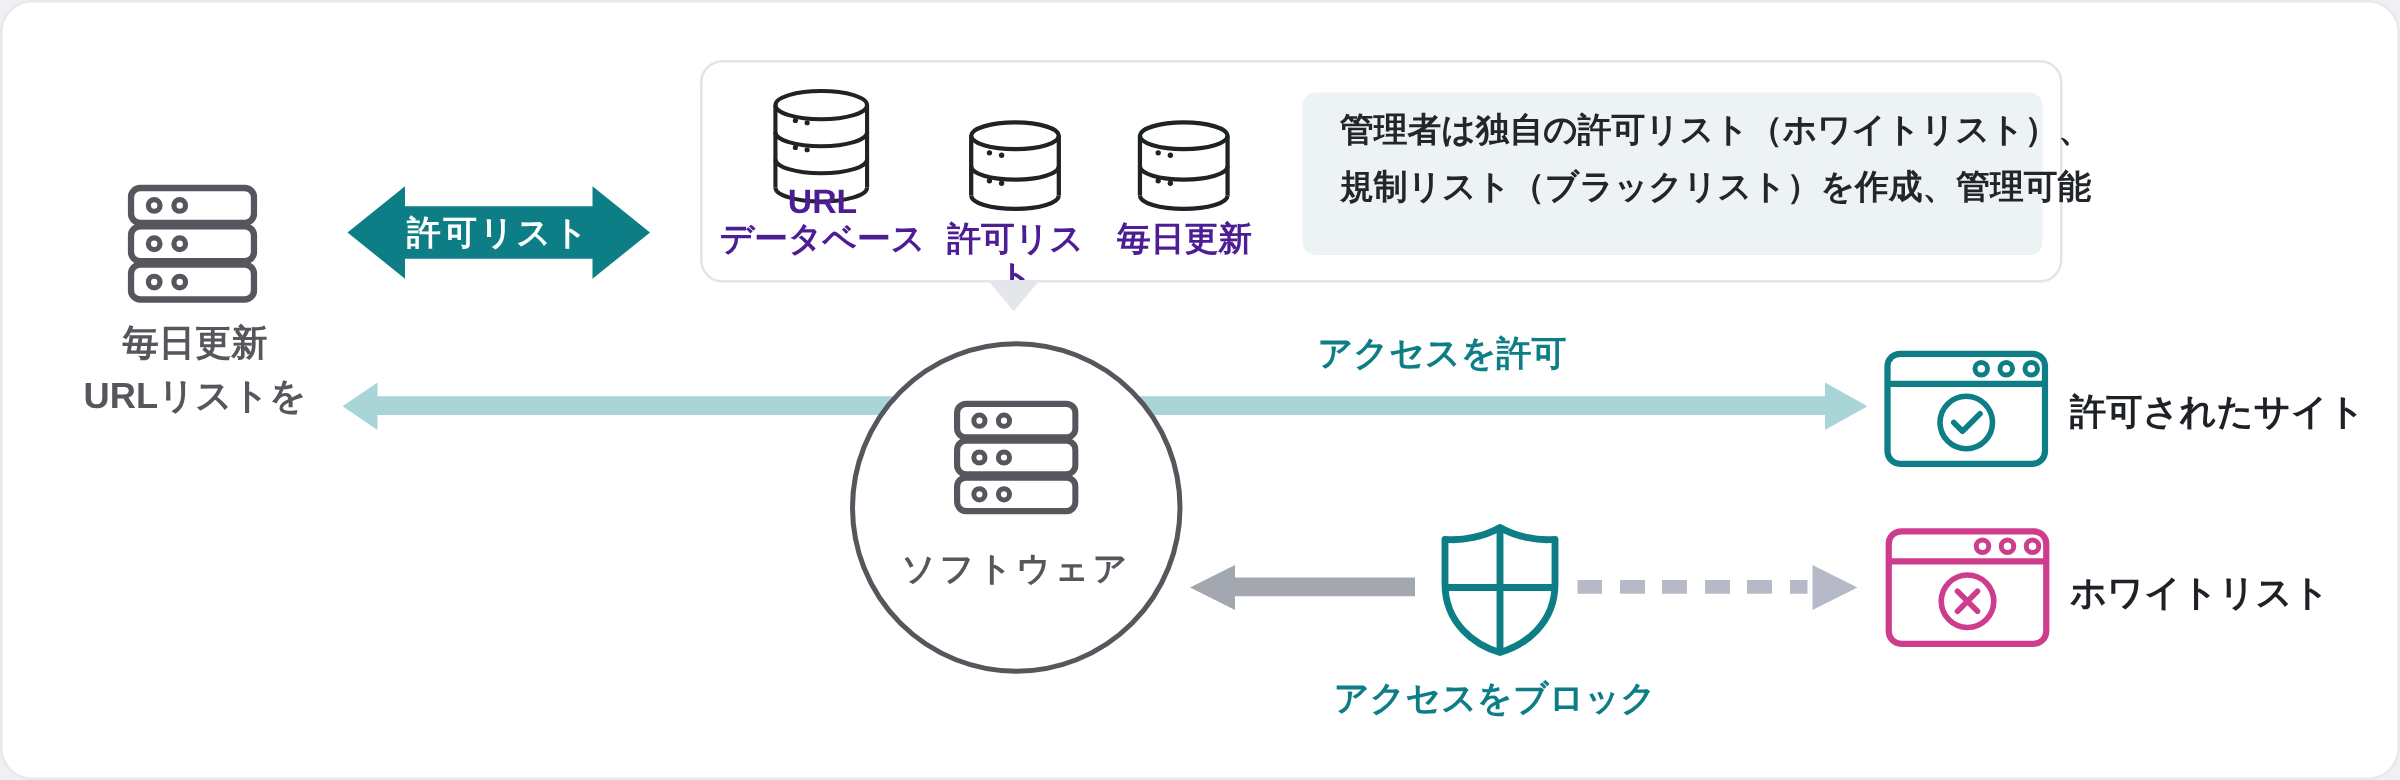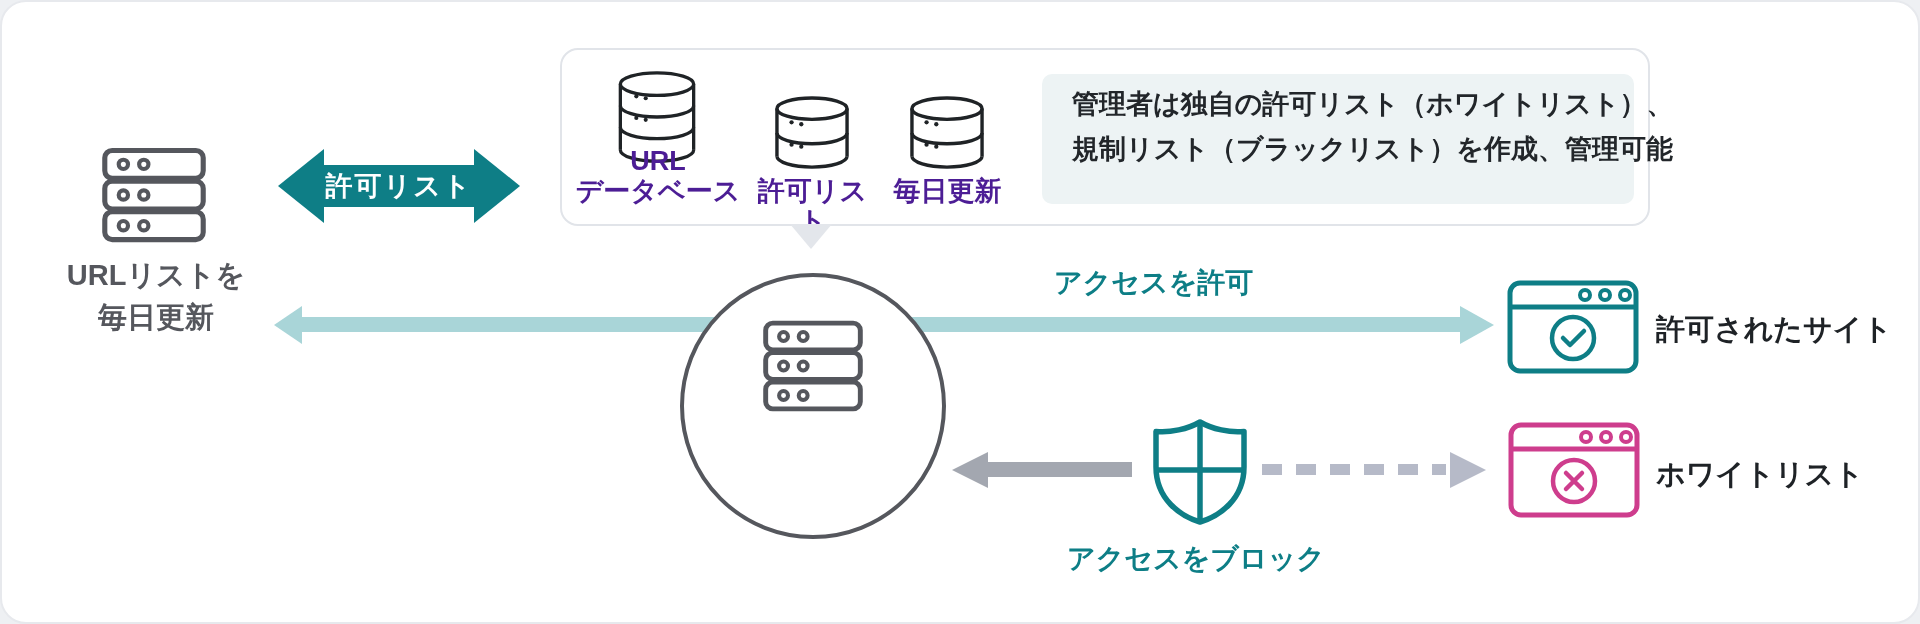--- a/index.html
+++ b/index.html
@@ -65,22 +65,22 @@
         <circle cx="23" cy="18" r="5"></circle>
           <circle cx="45" cy="18" r="5"></circle>
         <circle cx="23" cy="51" r="5"></circle>
           <circle cx="45" cy="51" r="5"></circle>
         <circle cx="23" cy="84" r="5"></circle>
           <circle cx="45" cy="84" r="5"></circle>
       </g>
     </svg>
   </div>
   <div class="abs src-label center lbl">
+    <div>毎日更新</div>
     <div>URLリストを</div>
-    <div>毎日更新</div>
   </div>
 
   <div class="abs au-wrap">
     <div class="au-head-l"></div>
     <div class="au-head-r"></div>
     <div class="au-body"></div>
     <div class="au-label">許可リスト</div>
   </div>
 
   <div class="abs panel">
@@ -162,20 +162,21 @@
         <g stroke="#55575d" stroke-width="4.5">
           <circle cx="23" cy="18" r="5"></circle>
             <circle cx="45" cy="18" r="5"></circle>
           <circle cx="23" cy="51" r="5"></circle>
             <circle cx="45" cy="51" r="5"></circle>
           <circle cx="23" cy="84" r="5"></circle>
             <circle cx="45" cy="84" r="5"></circle>
         </g>
       </svg>
     </div>
+    <div class="sw-label">ソフトウェア</div>
   </div>
 
   <div class="abs blk-head"></div>
   <div class="abs blk-body"></div>
 
   <div class="abs" style="left:1148px;top:412px;">
     <svg width="104" height="114" viewBox="0 0 104 114" fill="none" stroke="#0e7e86" stroke-width="5.5" stroke-linejoin="round">
       <path d="M52,10 C40,17 22,21 8,19.5 L8,55 C8,87 32,104 52,110 C72,104 96,87 96,55 L96,19.5 C82,21 64,17 52,10 Z" fill="#fff"></path>
       <path d="M52,10 V110"></path>
       <path d="M8,58 H96"></path>

